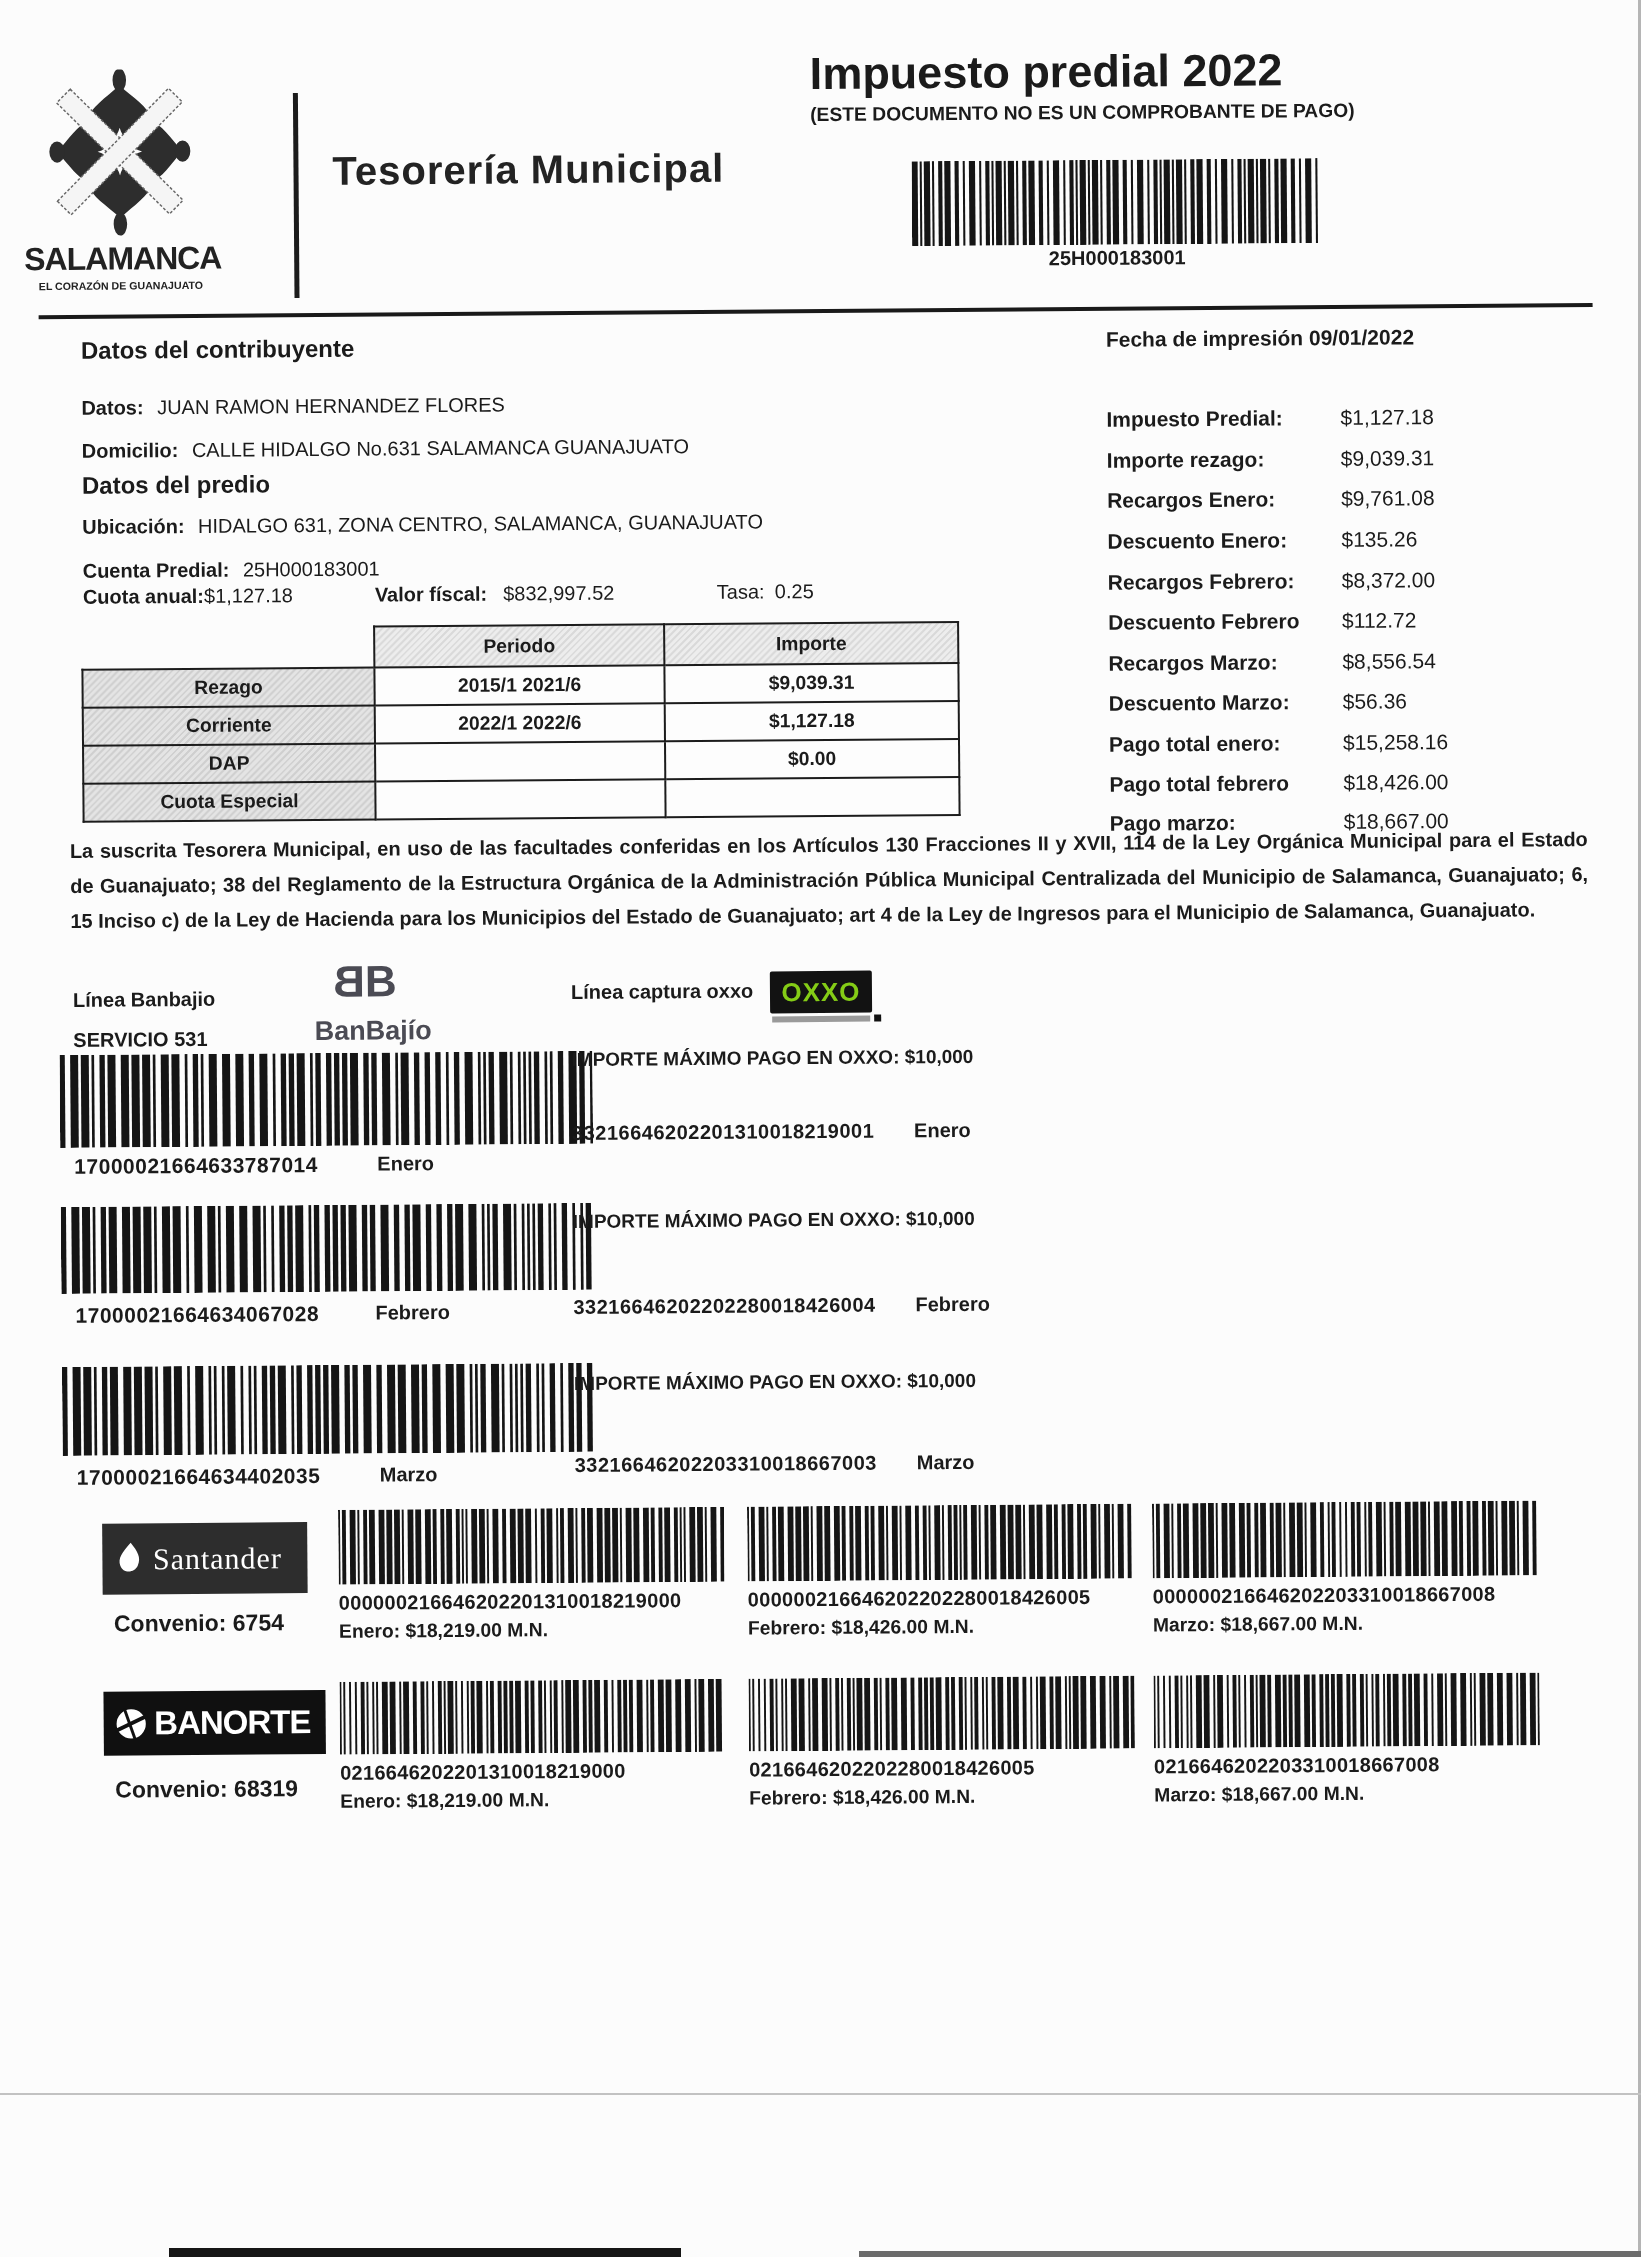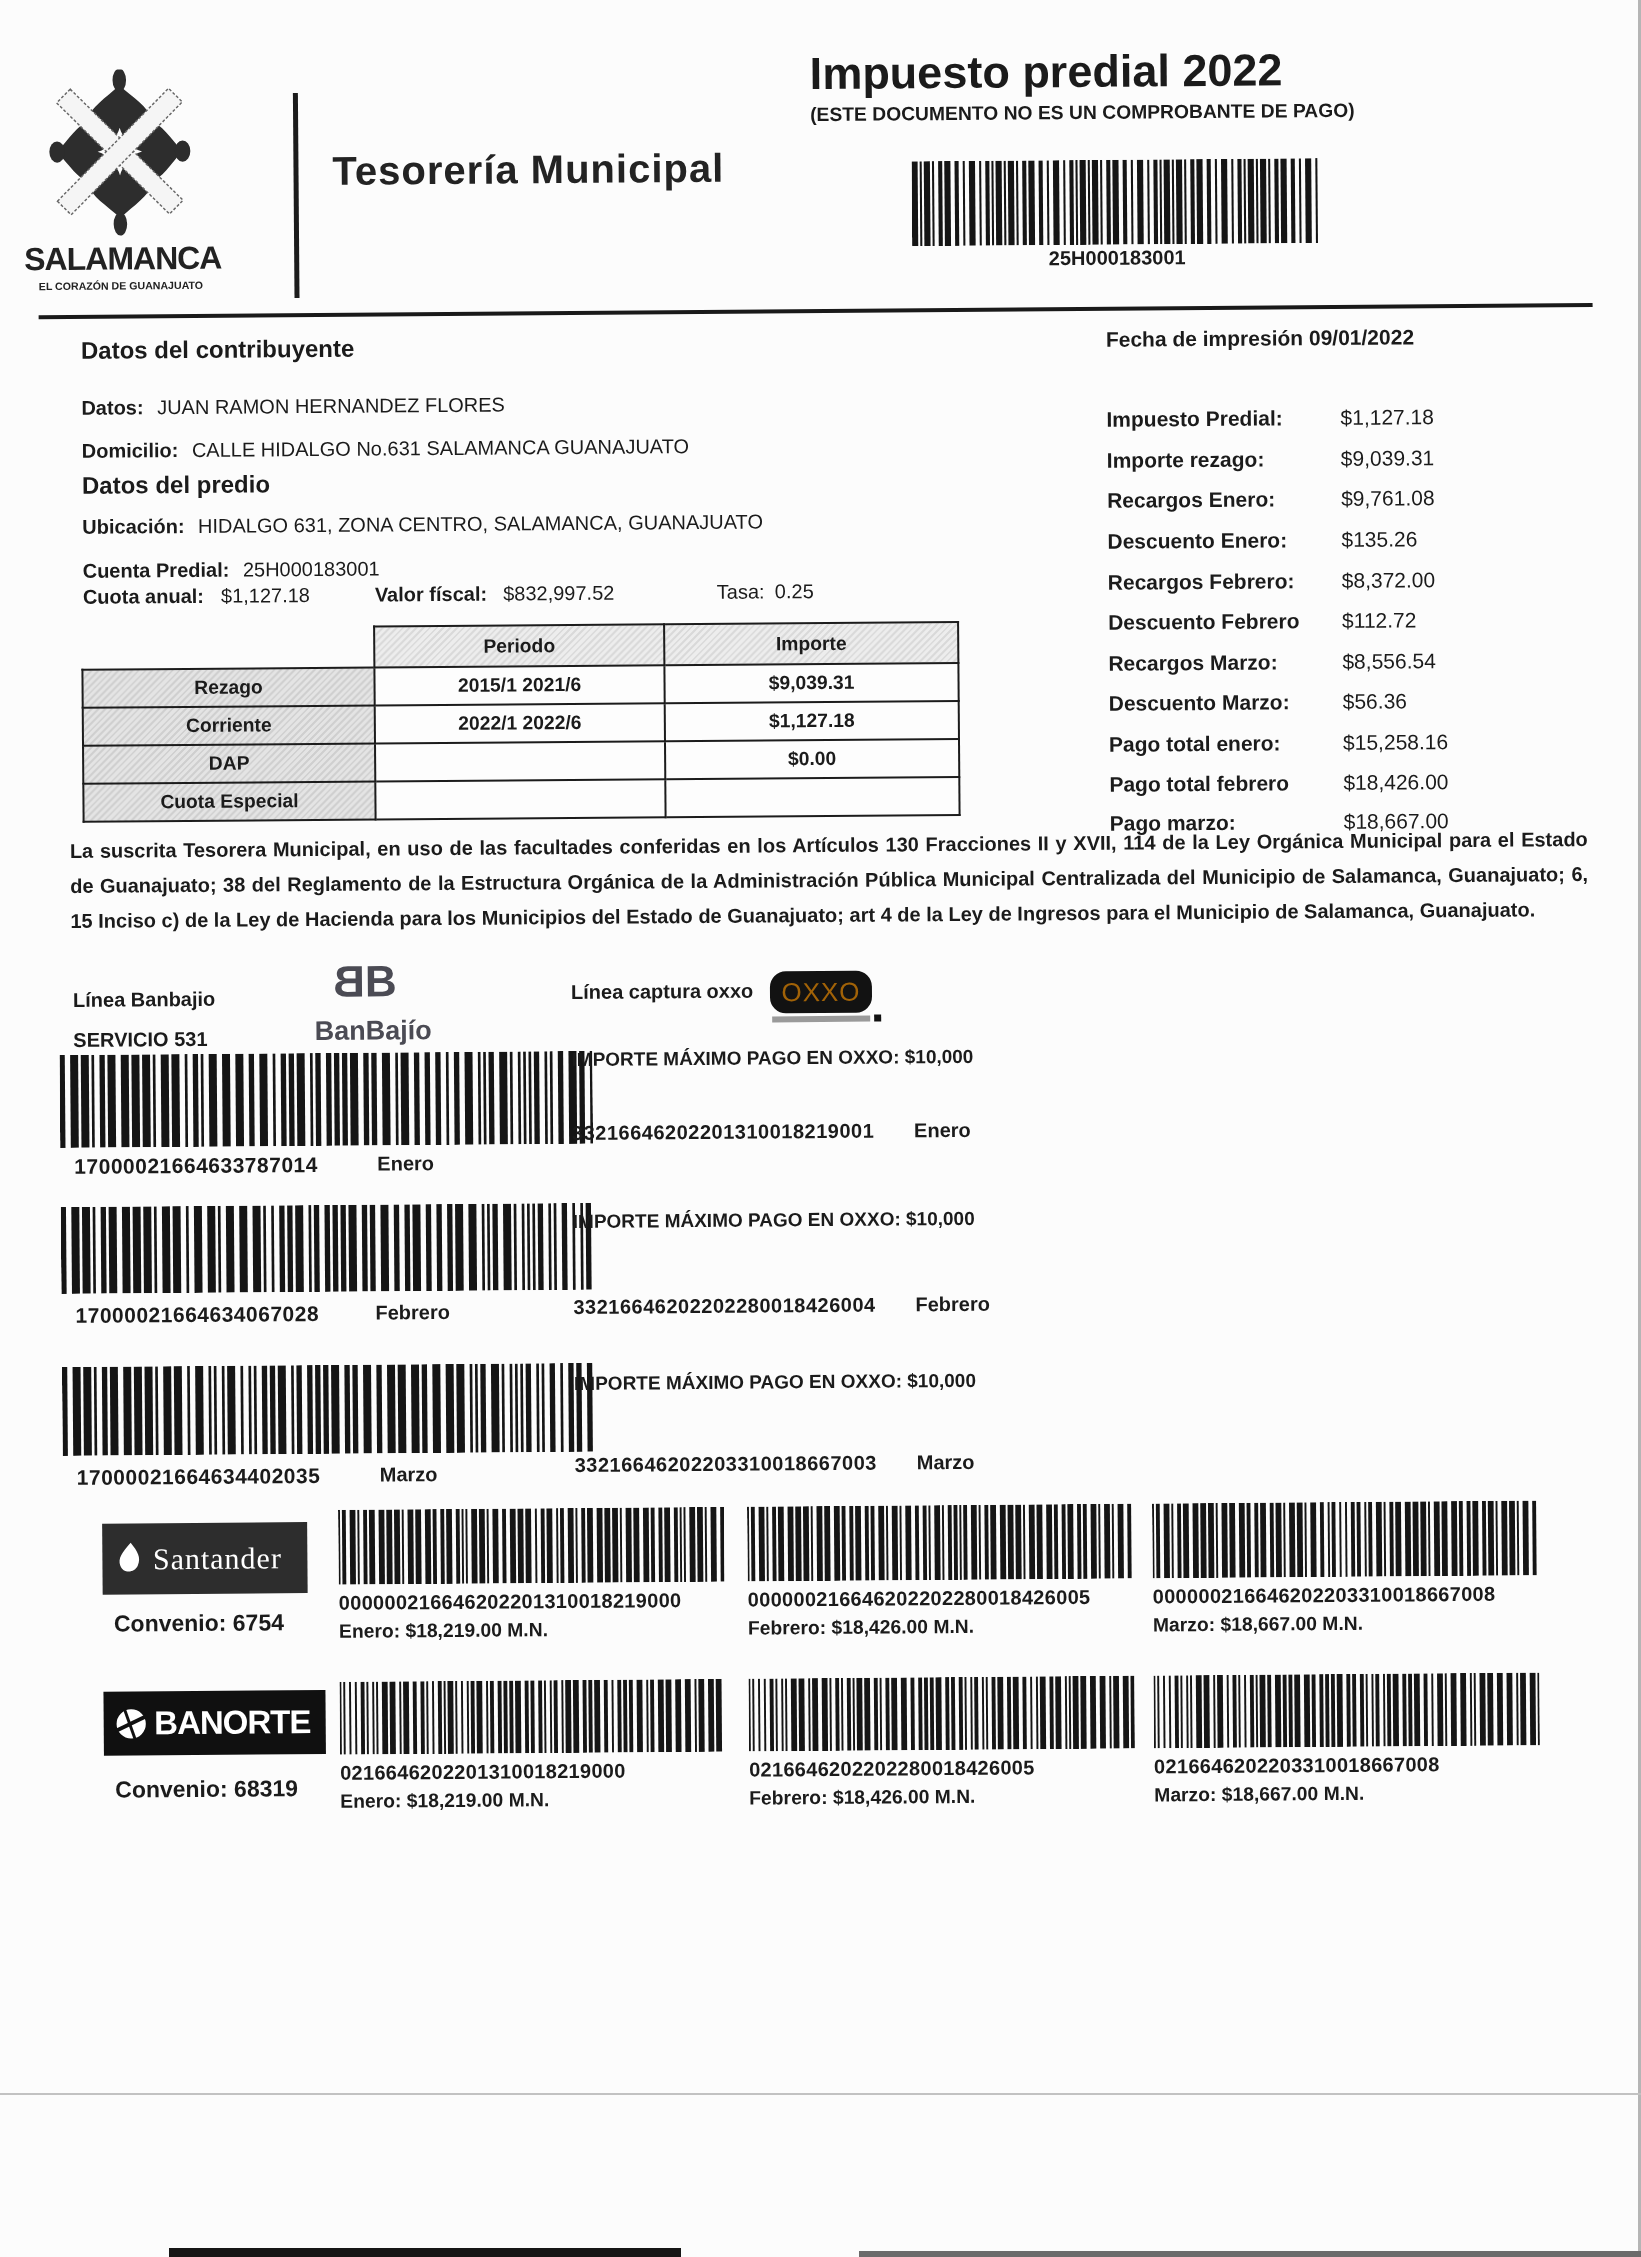--- a/index.html
+++ b/index.html
@@ -51,22 +51,22 @@
   .oxcode{font-size:20px;font-weight:bold;letter-spacing:0.5px}
   .barcode{overflow:hidden}
   .barcode svg{width:100%;height:100%;display:block}
   .barcode rect{fill:#151515}
 
   .bb-mono{left:338px;top:956px;font-size:44px;font-weight:bold;color:#4b4b54;letter-spacing:-5.8px;line-height:1}
   .bb-flip{display:inline-block;transform:scaleX(-1)}
   .bb-word{left:295px;top:1012px;width:154px;text-align:center;font-size:27px;font-weight:bold;color:#4b4b54;letter-spacing:0}
 
   .oxxo-logo{left:769px;top:971px;width:106px;height:56px}
-  .oxxo-box{position:absolute;left:0;top:0;width:102px;height:42px;background:#121212;border-radius:16px;color:#a16207;
-            font-size:26px;font-weight:normal;letter-spacing:1px;text-align:center;line-height:42px}
+  .oxxo-box{position:absolute;left:0;top:0;width:102px;height:42px;background:#121212;border-radius:2px;color:#84cc16;
+            font-size:26px;font-weight:bold;letter-spacing:1px;text-align:center;line-height:42px}
   .oxxo-under{position:absolute;left:1.9px;top:45px;width:98px;height:5.8px;background:#9a9a9a}
   .oxxo-dot{position:absolute;left:104px;top:44px;width:6.8px;height:6.8px;background:#121212}
 
   .sant-logo{left:97px;top:1518px;width:205px;height:71px;background:#2d2d2d;display:flex;align-items:center;gap:5.8px;padding-left:9.7px}
   .sant-word{color:#fff;font-family:"Liberation Serif",serif;font-size:30px;letter-spacing:1px}
   .conv{font-size:23px;font-weight:bold}
   .pay-group{width:386px}
   .pay-group .gbar{width:386px;height:75px}
   .pay-group .gcode{font-size:20px;font-weight:bold;margin-top:6.8px;letter-spacing:0.3px;white-space:nowrap}
   .pay-group .gamt{font-size:19.3px;font-weight:bold;margin-top:5.8px}
@@ -185,21 +185,21 @@
       <span class="lb">Domicilio:</span><span>CALLE HIDALGO No.631 SALAMANCA GUANAJUATO</span>
     </div>
     <div class="abs sec" style="left:85px;top:466px">Datos del predio</div>
     <div class="abs frow" style="left:85px;top:510px">
       <span class="lb">Ubicación:</span><span>HIDALGO 631, ZONA CENTRO, SALAMANCA, GUANAJUATO</span>
     </div>
     <div class="abs frow" style="left:85px;top:554px">
       <span class="lb">Cuenta Predial:</span><span>25H000183001</span>
     </div>
     <div class="abs" style="left:0;top:580px;width:966px;height:29px">
-      <span class="abs frow" style="left:85px"><span class="lb" style="margin-right:17px">Cuota anual:</span><span>$1,127.18</span></span>
+      <span class="abs frow" style="left:85px"><span class="lb" style="margin-right:0">Cuota anual:</span><span>$1,127.18</span></span>
       <span class="abs frow" style="left:377px"><span class="lb" style="margin-right:16px">Valor físcal:</span><span>$832,997.52</span></span>
       <span class="abs frow lb" style="left:719px">Tasa:</span>
       <span class="abs frow" style="left:777px">0.25</span>
     </div>
 
     <div class="abs fecha">
       <span>Fecha de impresión</span>
       <span>09/01/2022</span>
     </div>
     <div class="abs sum" style="top:410px"><span class="sl">Impuesto Predial:</span><span class="sv">$1,127.18</span></div>

